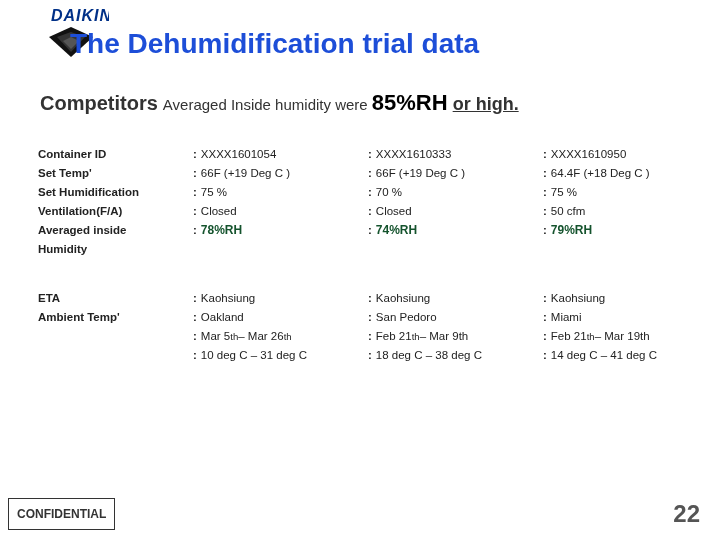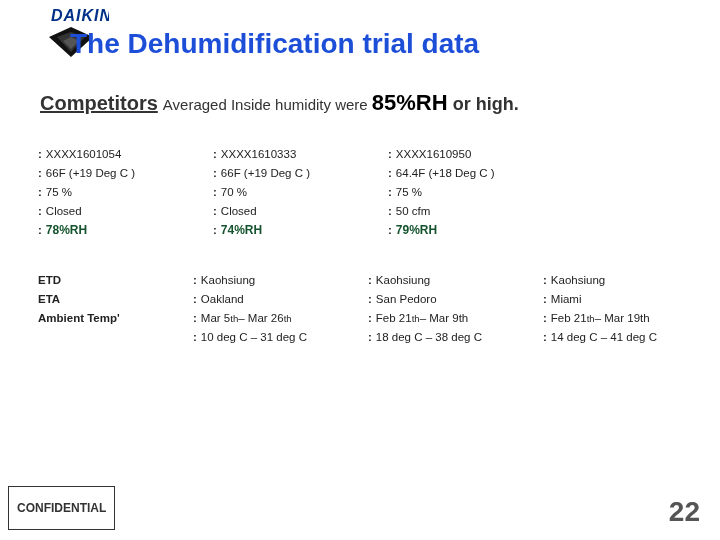--- a/index.html
+++ b/index.html
@@ -81,33 +81,33 @@
       color: #14532d;
       font-weight: 900;
       font-size: 12px;
     }
 
     
     #bottom-right {
       position: absolute;
       bottom: 12px;
       right: 20px;
-      font-size: 28px;
+      font-size: 24px;
       font-weight: 700;
       color: #555;
     }
     #confidential {
       position: absolute;
       bottom: 10px;
       left: 8px;
       font-size: 12px;
       font-weight: 700;
       color: #333;
       border: 1.5px solid #333;
-      padding: 14px 8px;
+      padding: 8px 8px;
     }
 
     
     #logo-svg {
       position: absolute;
       top: 5px;
       left: 5px;
       margin-left: 44px;
     }
   </style>
@@ -122,30 +122,38 @@
     <polygon points="22,22 44,32 22,52 0,32" fill="#111111"></polygon>
 
     <polygon points="22,27 36,32 22,47 8,32" fill="#333333"></polygon>
     <polygon points="22,32 30,36 22,44 14,36" fill="#555555"></polygon>
   </svg>
 </div>
 
 <div id="page-title">The Dehumidification trial data</div>
 
 <div id="subtitle">
-  <span style="font-weight:900; font-size:20px;text-decoration:underline;">Competitors</span>
+  <span style="font-weight:900; font-size:20px;">Competitors</span>
   <span class="normal" style="font-size:15px; font-weight:400;"> Averaged Inside humidity were </span>
   <span class="bold-large">85%RH</span>
-  <span class="normal" style="font-size:18px; font-weight:700;"> or high.</span>
+  <span class="normal" style="font-size:18px; font-weight:700;text-decoration:underline;"> or high.</span>
 </div>
 
 <div id="data-section">
 
   <div class="data-block">
 
+    <div class="labels-col">
+      <div class="label-row">Container ID</div>
+      <div class="label-row">Set Temp'</div>
+      <div class="label-row">Set Humidification</div>
+      <div class="label-row">Ventilation(F/A)</div>
+      <div class="label-row">Averaged inside</div>
+      <div class="label-row">Humidity</div>
+    </div>
 
     <div class="data-col">
       <div class="data-row"><span style="margin-right:4px;font-weight:700">:</span> XXXX1601054</div>
       <div class="data-row"><span style="margin-right:4px;font-weight:700">:</span> 66F (+19 Deg C )</div>
       <div class="data-row"><span style="margin-right:4px;font-weight:700">:</span> 75 %</div>
       <div class="data-row"><span style="margin-right:4px;font-weight:700">:</span> Closed</div>
       <div class="data-row">
           <span style="margin-right:4px;font-weight:700">:</span> 
           <span class="red-bold">78%RH</span>
         </div>
@@ -173,21 +181,20 @@
           <span style="margin-right:4px;font-weight:700">:</span> 
           <span class="red-bold">79%RH</span>
         </div>
       <div class="data-row"></div>
     </div>
   </div>
 
   <div class="data-block">
 
     <div class="labels-col">
-      <div class="label-row">ETD</div>
       <div class="label-row">ETA</div>
       <div class="label-row">Ambient Temp'</div>
     </div>
 
     <div class="data-col">
       <div class="data-row"><span style="margin-right:4px;font-weight:700">:</span> Kaohsiung</div>
       <div class="data-row"><span style="margin-right:4px;font-weight:700">:</span> Oakland</div>
       <div class="data-row"><span style="margin-right:4px;font-weight:700">:</span> Mar 5<sup>th</sup> – Mar 26<sup>th</sup></div>
       <div class="data-row"><span style="margin-right:4px;font-weight:700">:</span> 10 deg C – 31 deg C</div>
     </div>

